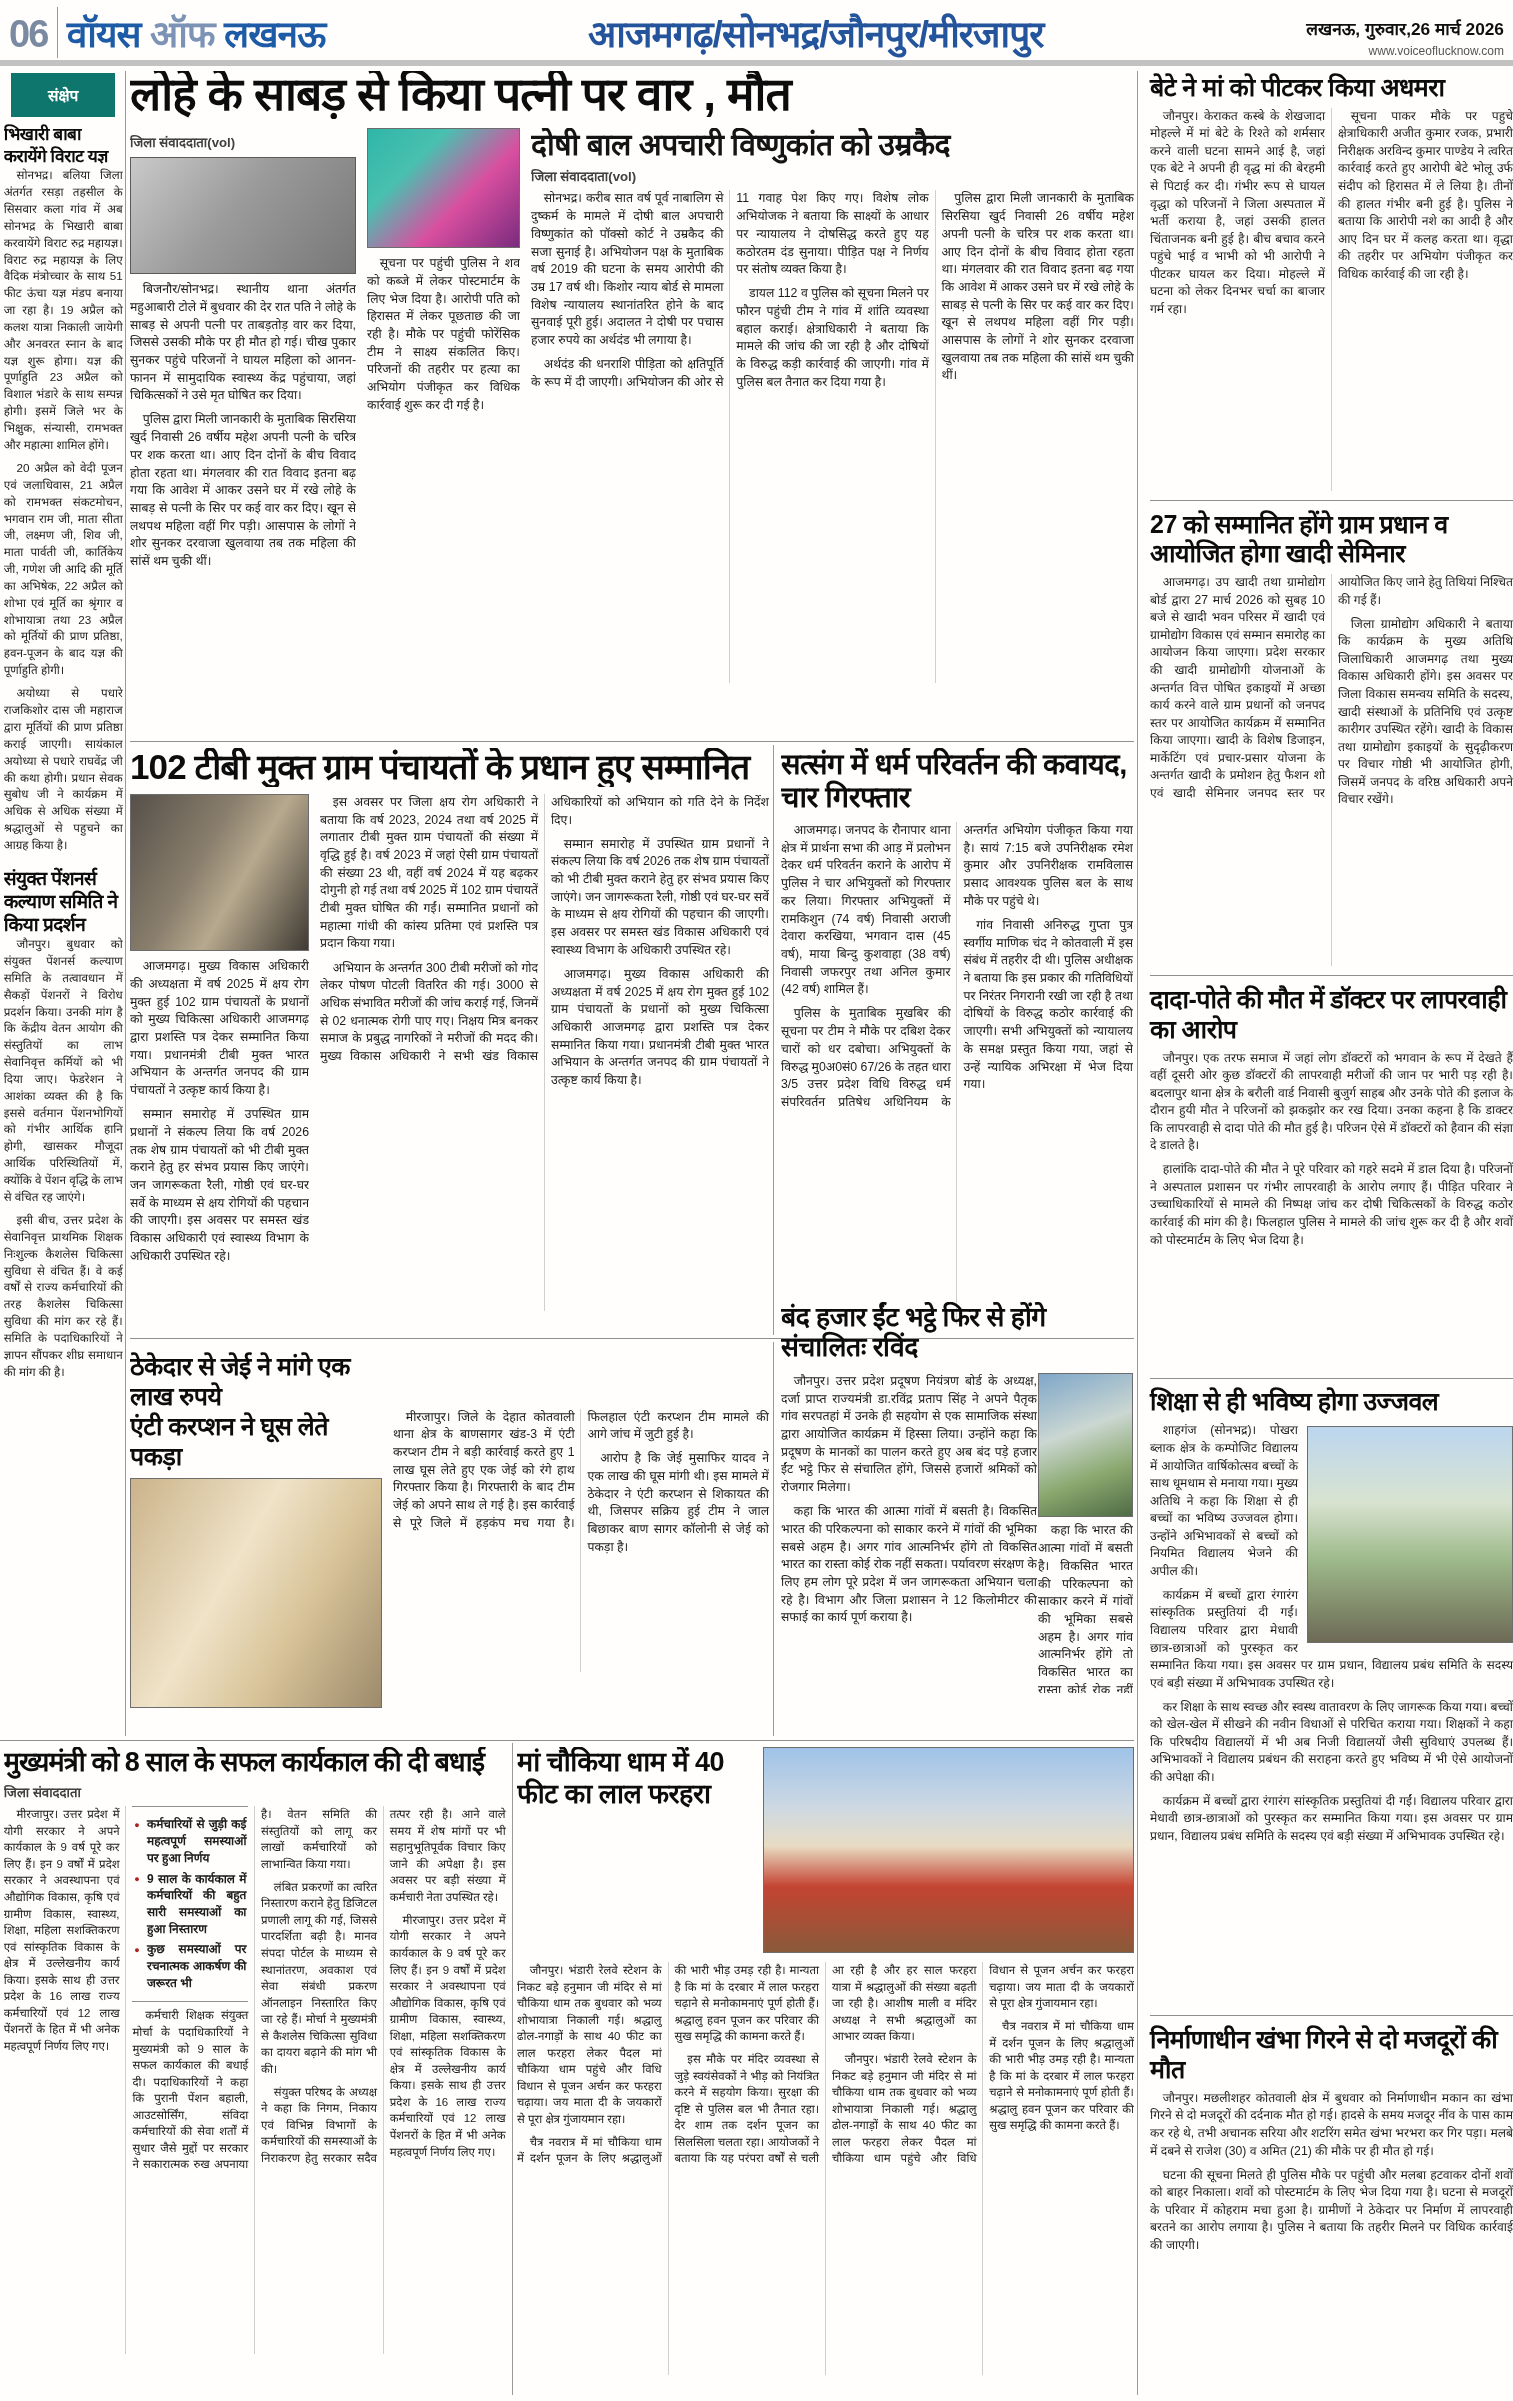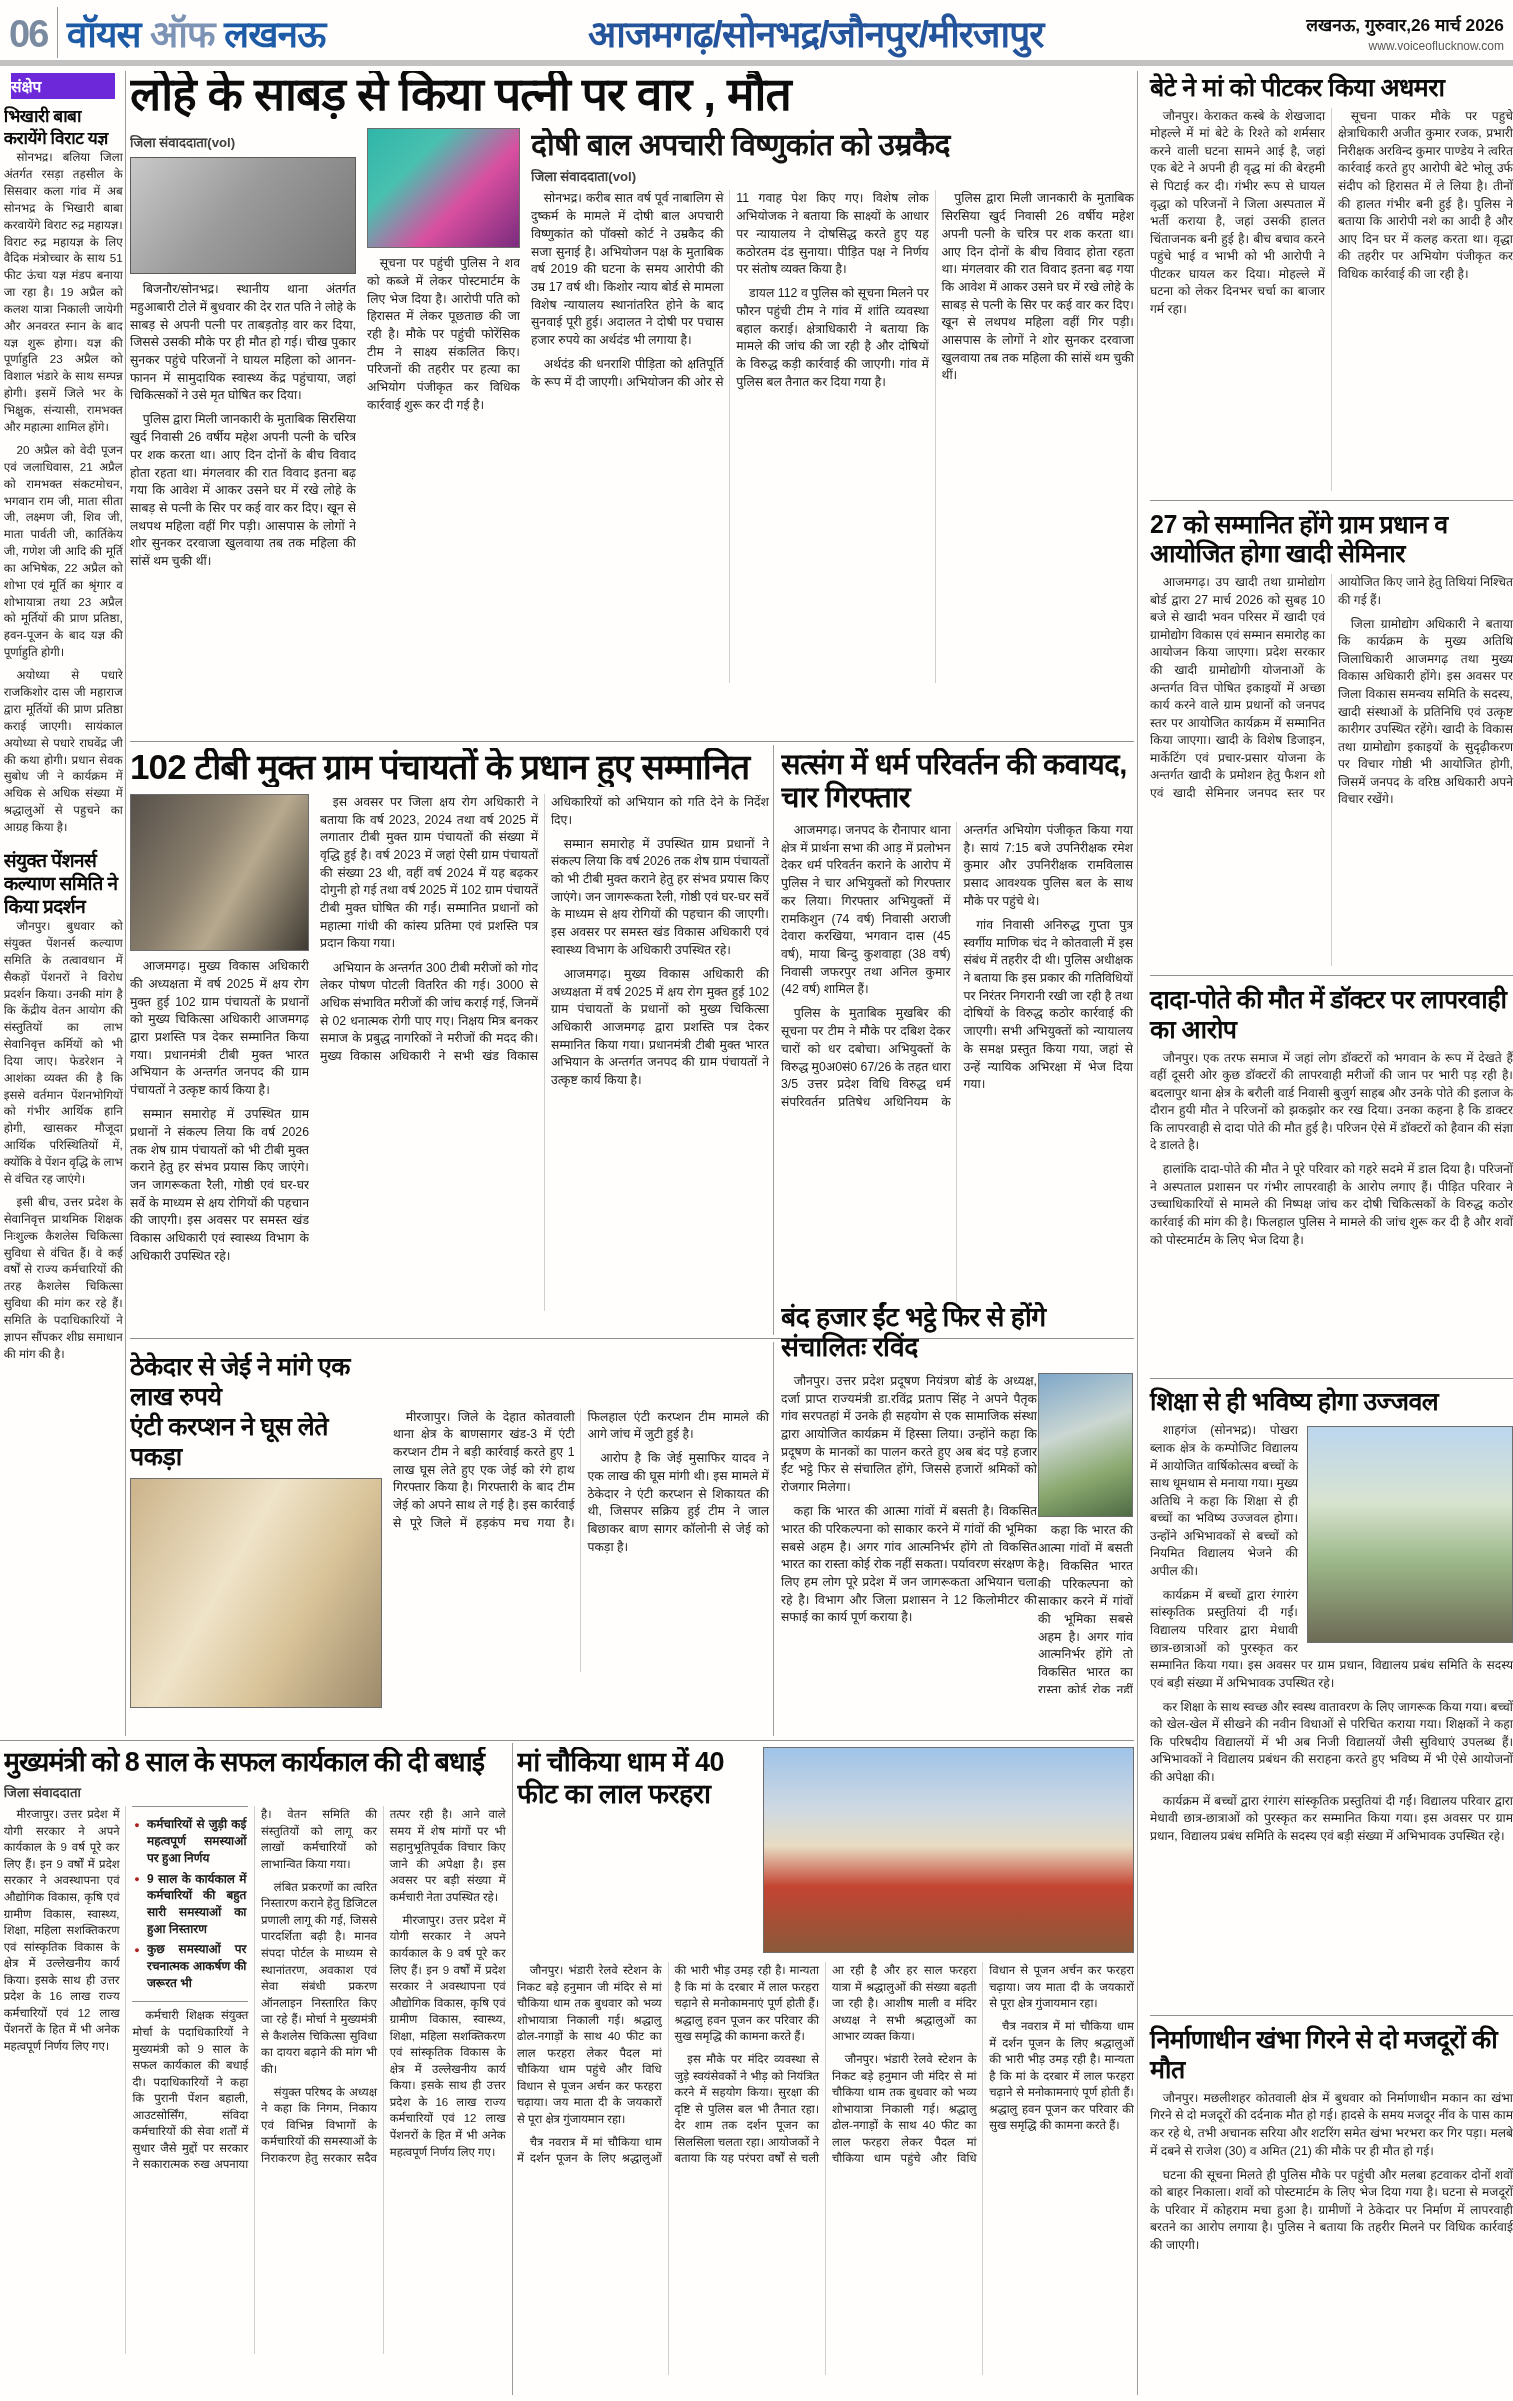--- a/index.html
+++ b/index.html
@@ -13,32 +13,32 @@
   .byline{font-weight:700;font-size:13.2px;margin:5.5px 0;color:#404040}
   .cols-2{column-count:2;column-gap:12.8px;column-rule:0.9px solid #cfcfcf}
   .cols-3{column-count:3;column-gap:12.8px;column-rule:0.9px solid #cfcfcf}
   .cols-4{column-count:4;column-gap:12.8px;column-rule:0.9px solid #cfcfcf}
   .clip{overflow:hidden}
   .photo{border:0.9px solid #6d6d6d}
   .vrule{position:absolute;width:0.9px;background:#9a9a9a}
   .hrule{height:0.9px;background:#8f8f8f;margin:9px 0}
   .hrule-abs{position:absolute;height:0.9px;background:#8f8f8f}
   
-  .masthead{display:flex;align-items:flex-start;justify-content:space-between;padding:7px 9px 0 9px;height:58px}
+  .masthead{display:flex;align-items:flex-end;justify-content:space-between;padding:22px 9px 0 9px;height:58px}
   .brand-wrap{display:flex;align-items:baseline;gap:9px}
   .pageno{font-size:38px;font-weight:800;color:#7a8aa0;letter-spacing:-1.8px}
   .brand{font-size:37px;font-weight:800;letter-spacing:-0.9px;color:#1d5ba6;border-left:1.8px solid #999;padding-left:9px}
   .brand .mid{color:#7d93b5}
   .region{font-size:37px;font-weight:800;color:#24549c;letter-spacing:-0.9px}
   .datebox{text-align:right;padding-top:5.5px}
   .dateline{font-weight:700;font-size:17.3px;color:#0f0f0f}
   .website{font-size:12px;color:#555;margin-top:3.7px}
   .toprule{position:absolute;left:0;top:60px;width:1513px;height:5.5px;background:#c2c2c2}
   
-  .kicker-box{background:#6d28d9;color:#fff;font-weight:700;font-size:15.5px;padding:2px 0;margin:1.8px 7.3px 7.3px 7.3px}
+  .kicker-box{background:#0f766e;color:#fff;font-weight:700;font-size:15.5px;text-align:center;padding:11px 0;margin:1.8px 7.3px 7.3px 7.3px}
   .sb-hl{font-size:17.3px;line-height:1.25}
   .sb-hl2{font-size:19px;line-height:1.22;margin-top:12.8px}
   .sidebar .body-text{font-size:11.7px}
   
   .ts-headline{font-size:46px;line-height:1.04;letter-spacing:-0.9px;white-space:nowrap;overflow:hidden}
   .ts-row{display:flex;gap:11px;margin-top:9px;height:591px}
   .ts-colA{width:226px;overflow:hidden}
   .ts-colB{width:153px;overflow:hidden}
   .ts-colC{flex:1;overflow:hidden}
   .ts-sub{font-size:30px;font-weight:800;line-height:1.12;letter-spacing:-0.5px}

